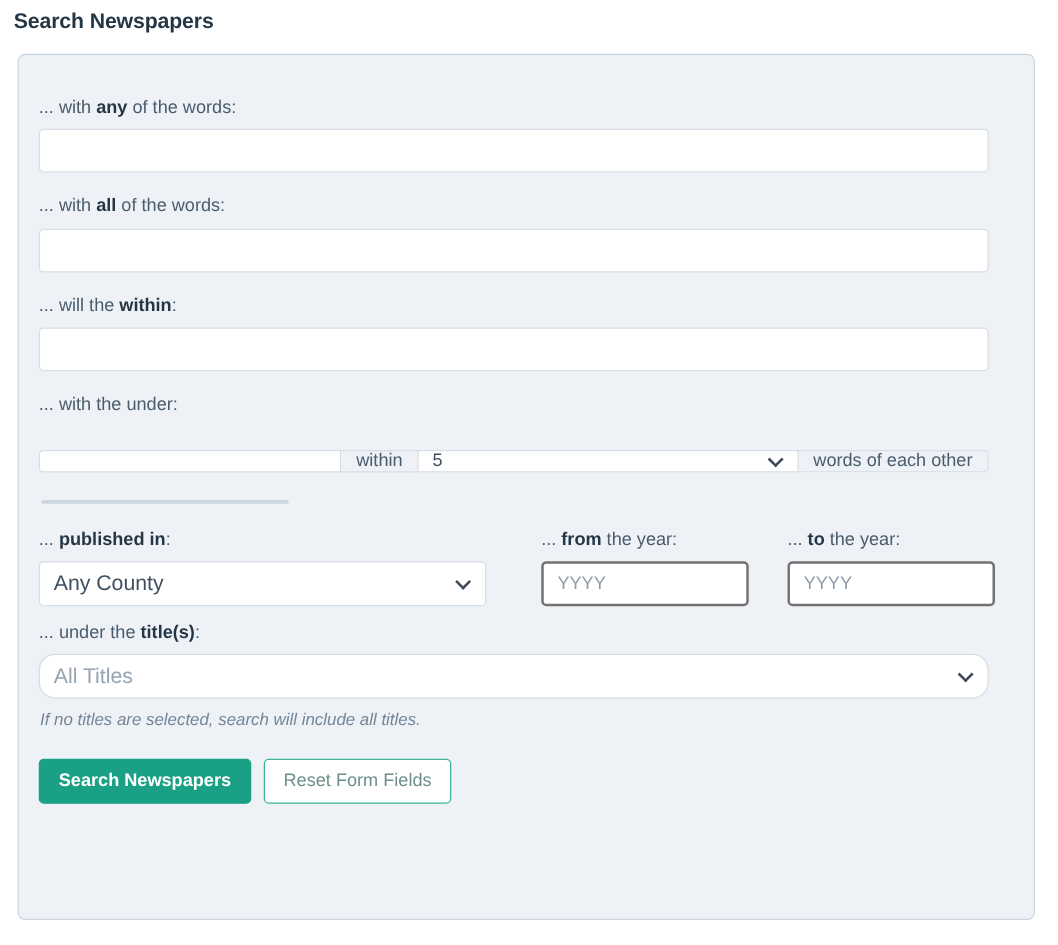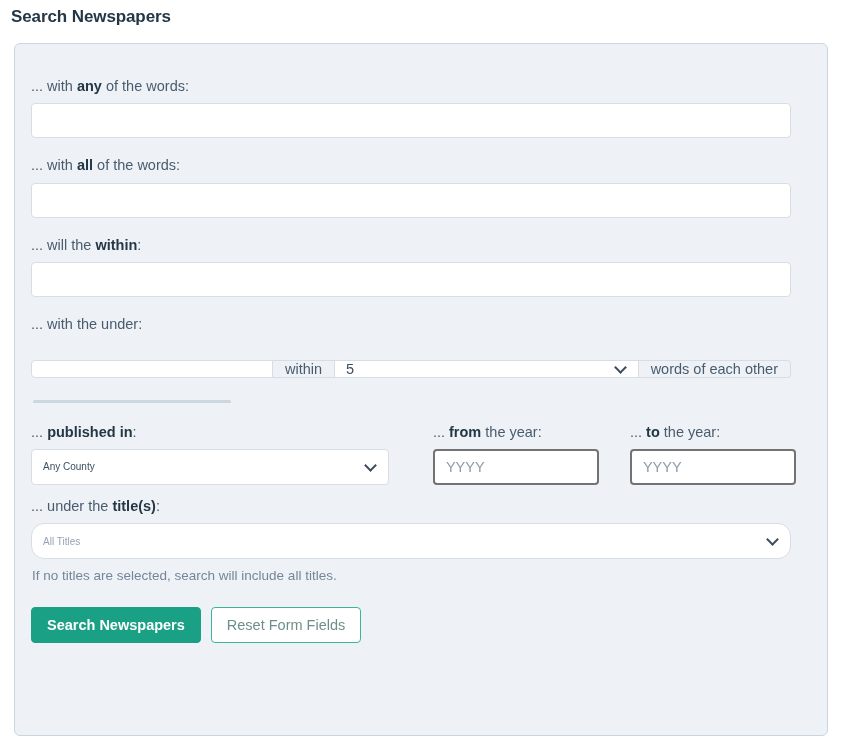--- a/index.html
+++ b/index.html
@@ -133,21 +133,21 @@
 
   .select-box {
     position: relative;
     height: 36px;
     background: #ffffff;
     border: 1px solid #d6dde4;
     border-radius: 4px;
     display: flex;
     align-items: center;
     padding: 0 32px 0 11px;
-    font-size: 10px;
+    font-size: 17px;
     color: #3d4f60;
   }
   .select-box.county { width: 358px; }
   .select-box.titles { width: 760px; border-radius: 13px; }
   .select-box.titles .ph { color: #96a4b2; }
 
   .year-input {
     width: 166px;
     height: 36px;
     background: #ffffff;
@@ -158,20 +158,21 @@
     font-family: "Liberation Sans", sans-serif;
     color: #3d4f60;
     outline: none;
   }
   .year-input::placeholder { color: #8d9ba9; }
 
   .helper-text {
     font-size: 13.5px;
     color: #74869a;
     margin: 9px 0 0 1px;
+    font-style: italic;
   }
 
   .btn-row { display: flex; gap: 10px; margin-top: 24px; }
   .btn {
     height: 36px;
     padding: 0 15px;
     border-radius: 4px;
     font-size: 14.5px;
     font-family: "Liberation Sans", sans-serif;
     cursor: pointer;

